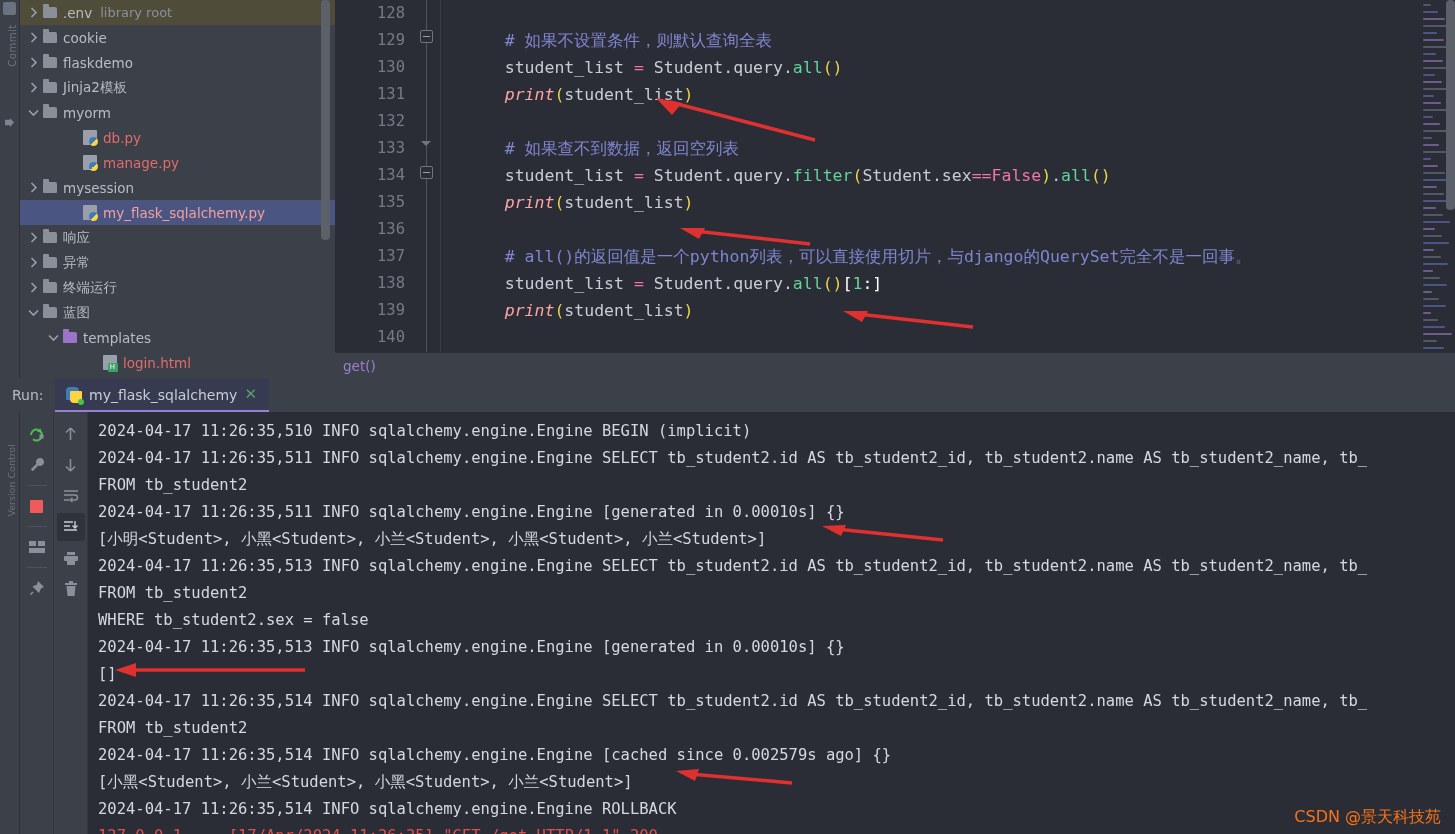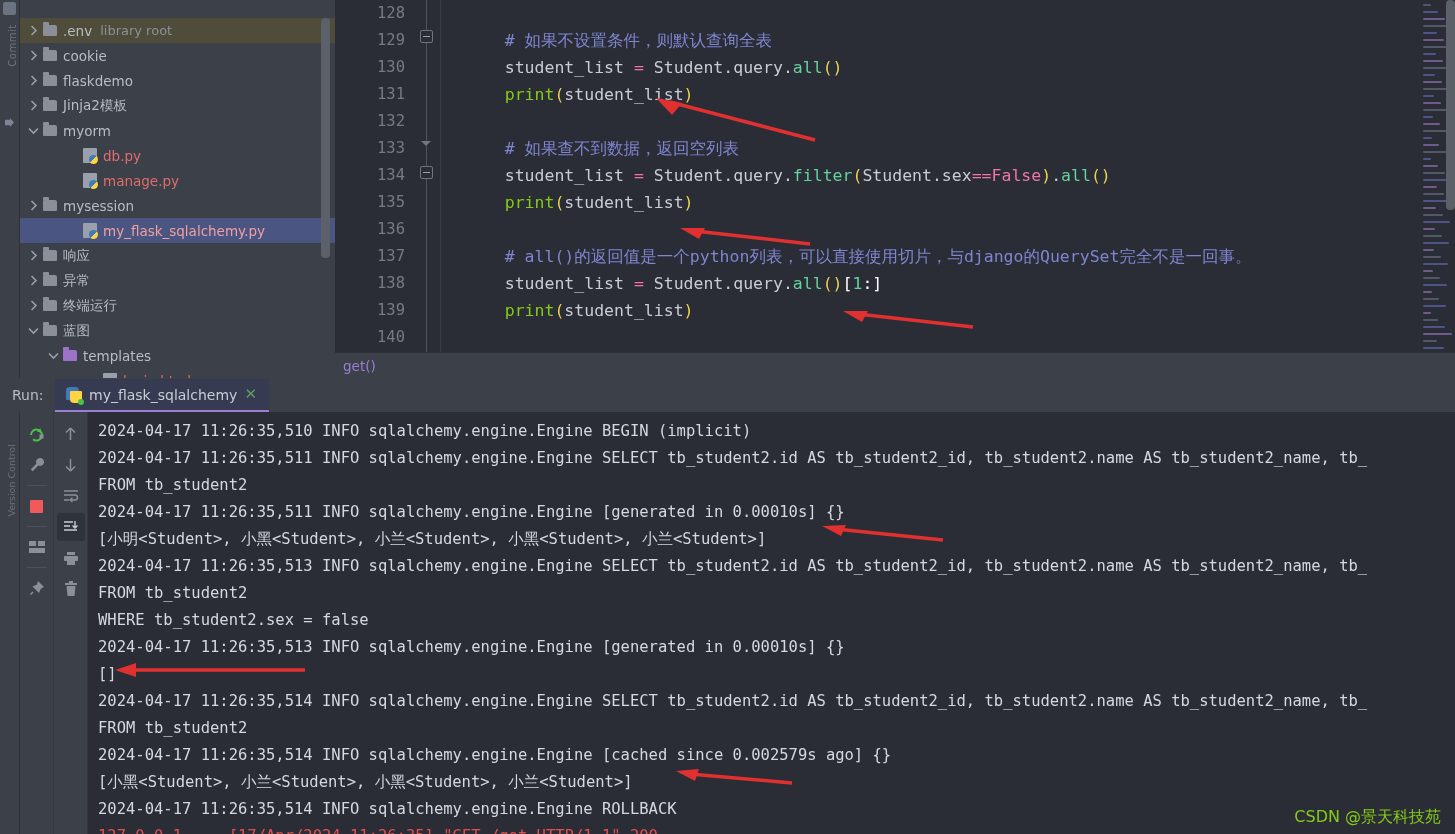--- a/index.html
+++ b/index.html
@@ -53,21 +53,20 @@
     width: 13px; height: 13px; background: #6b7280; border-radius: 2px;
   }
 
   
   .project-panel {
     width: 315px; height: 100%;
     background: #3c4048;
     position: relative;
     flex: 0 0 315px;
     overflow: hidden;
-    margin-top: 18px;
   }
   .tree-row {
     height: 25px;
     display: flex;
     align-items: center;
     font-size: 13.5px;
     color: #b9bcc4;
     white-space: nowrap;
     padding-right: 4px;
   }
@@ -186,21 +185,21 @@
   }
   .ln, .cl {
     height: 27px; line-height: 27px;
     font-family: "DejaVu Sans Mono", monospace;
     font-size: 16.5px;
     white-space: pre;
   }
   .ln { color: #757a85; font-size: 15.5px; }
   .cl { color: #c8ccd4; }
   .cmt   { color: #7f85cf; }
-  .kw    { color: #84cc16; }
+  .kw    { color: #fca5a5; font-style: italic; }
   .fnc   { color: #63d39b; }
   .op    { color: #f075a8; }
   .paren { color: #e8d44d; }
   .brk   { color: #ffffff; }
   .num   { color: #63d39b; }
 
   .minimap {
     width: 36px; flex: 0 0 36px;
     background: #2b2d36;
     position: relative;
@@ -325,21 +324,21 @@
     color: #d4d8e0;
     white-space: pre;
   }
   .c-line.err { color: #e04f4f; }
 
   
   .arrow { position: absolute; pointer-events: none; }
 
   .watermark {
     position: absolute; right: 14px; bottom: 6px;
-    font-size: 16px; color: #84cc16;
+    font-size: 16px; color: #f97316;
     font-family: "DejaVu Sans", sans-serif;
     z-index: 50;
   }
 </style>
 </head>
 <body>
 
 <div class="ide">
 
   <div class="top-area">

